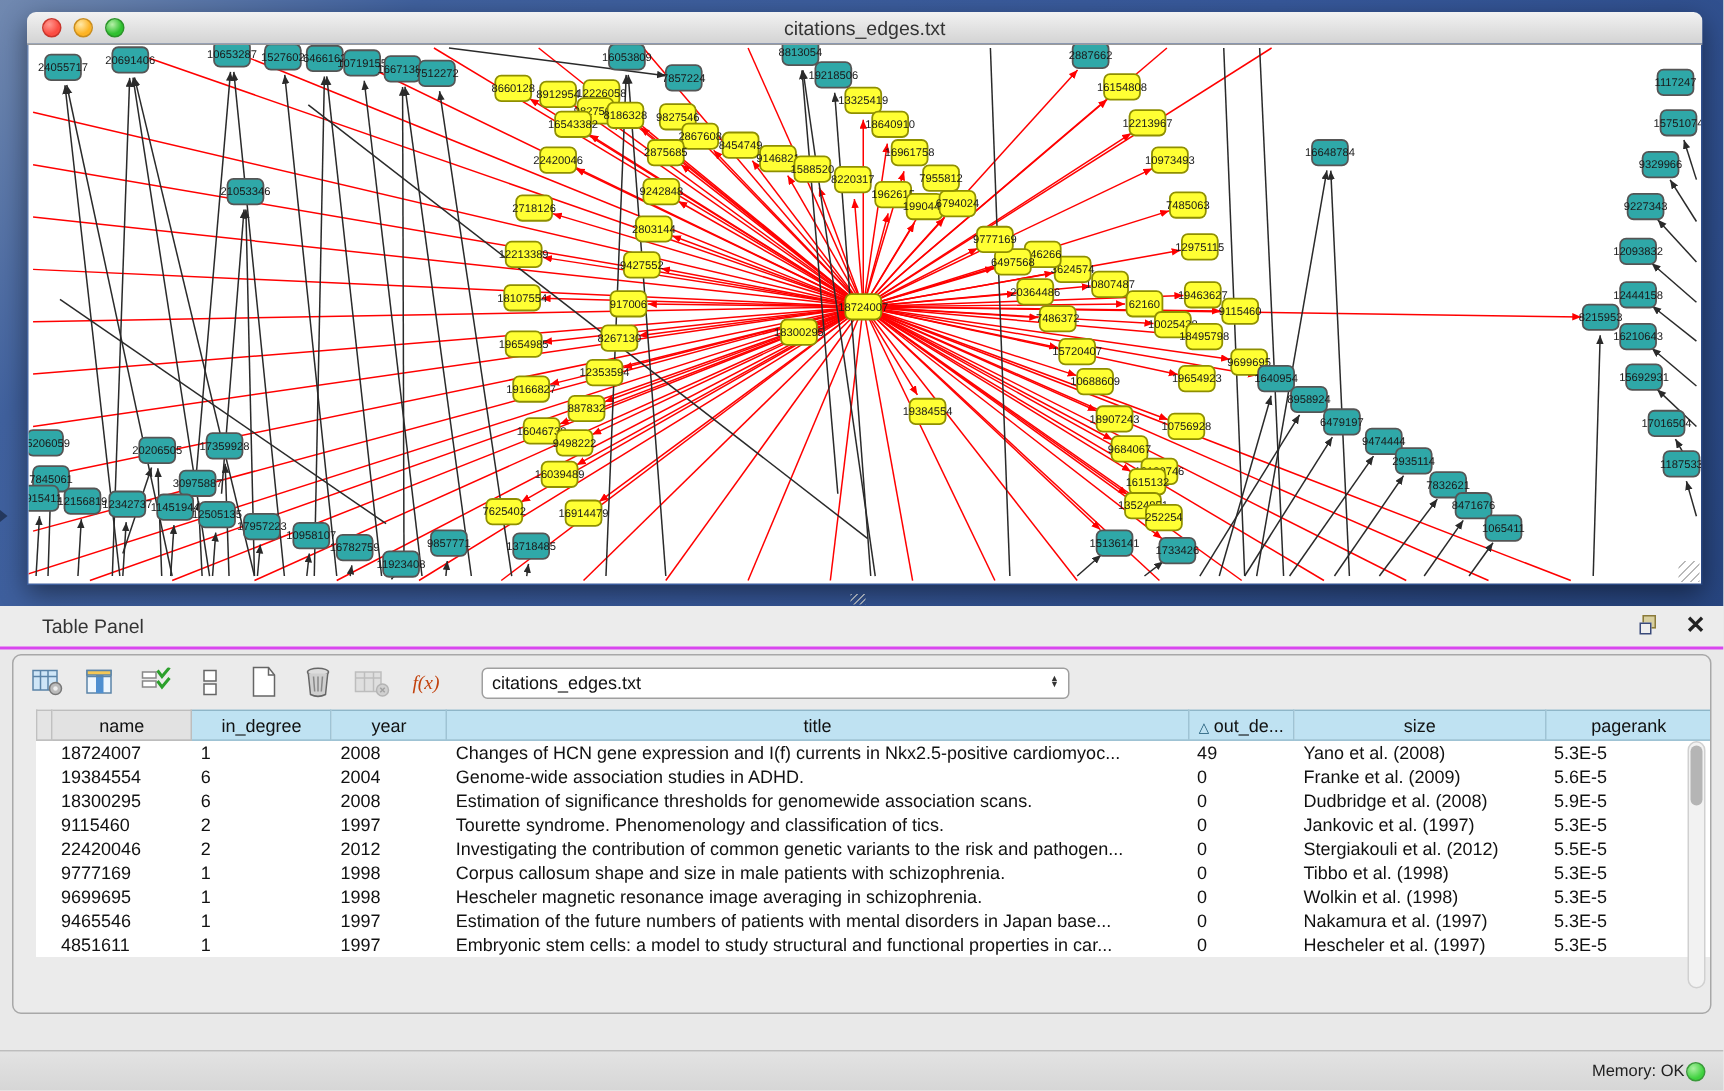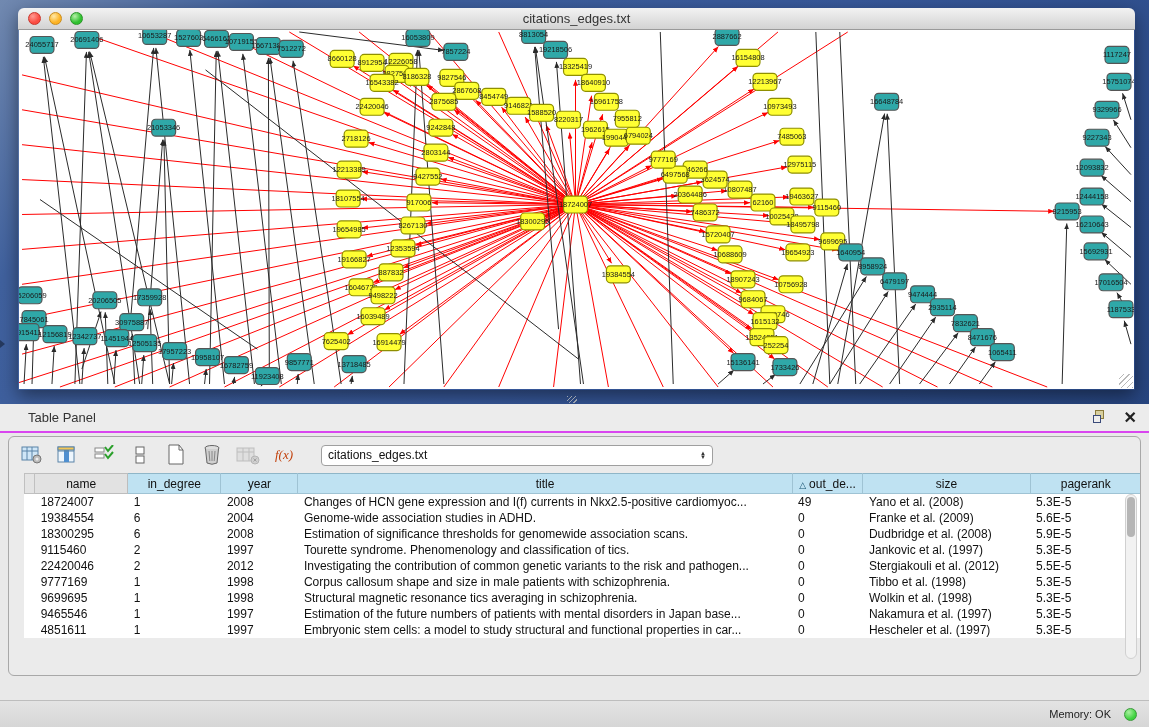--- a/index.html
+++ b/index.html
@@ -64,21 +64,21 @@
   table.data td { height:16px; padding:0 4px 0 6px; white-space:nowrap; overflow:hidden; }
   .sort-tri { font-size:9px; margin-right:3px; color:#14506e; }
   .table-wrap { position:relative; }
   .vscroll { position:absolute; top:21px; right:3px; width:12px; height:165px;
     background:#f2f2f2; border:1px solid #d0d0d0; border-radius:6px; }
   .vscroll .thumb { position:absolute; top:2px; left:1px; width:8px; height:40px;
     background:#b5b5b5; border-radius:5px; }
 
   .statusbar { position:absolute; left:0; right:0; bottom:0; height:27px;
     background:linear-gradient(#e3e3e3,#d6d6d6); border-top:1px solid #bdbdbd;
-    display:flex; align-items:center; justify-content:flex-end; padding-right:12px; gap:13px;padding-left:40px; }
+    display:flex; align-items:center; justify-content:flex-end; padding-right:12px; gap:1px;padding-left:40px; }
   .mem-label { font-size:11px; color:#222; }
   .mem-dot { width:13px; height:13px; border-radius:50%;
     background:radial-gradient(circle at 35% 30%,#a9f0a0,#3fd23f 65%); border:1px solid #3a9a3a; }
 </style>
 </head>
 <body>
 
 <div class="desktop">
   <div class="mac-window">
     <div class="titlebar">
@@ -940,21 +940,21 @@
               <td>Corpus callosum shape and size in male patients with schizophrenia.</td>
               <td>0</td>
               <td>Tibbo et al. (1998)</td>
               <td>5.3E-5</td>
             </tr>
             <tr>
               <td></td>
               <td>9699695</td>
               <td>1</td>
               <td>1998</td>
-              <td>Structural magnetic resonance tics averaging in schizophrenia.</td>
+              <td>Hescheler magnetic resonance image averaging in schizophrenia.</td>
               <td>0</td>
               <td>Wolkin et al. (1998)</td>
               <td>5.3E-5</td>
             </tr>
             <tr>
               <td></td>
               <td>9465546</td>
               <td>1</td>
               <td>1997</td>
               <td>Estimation of the future numbers of patients with mental disorders in Japan base...</td>

